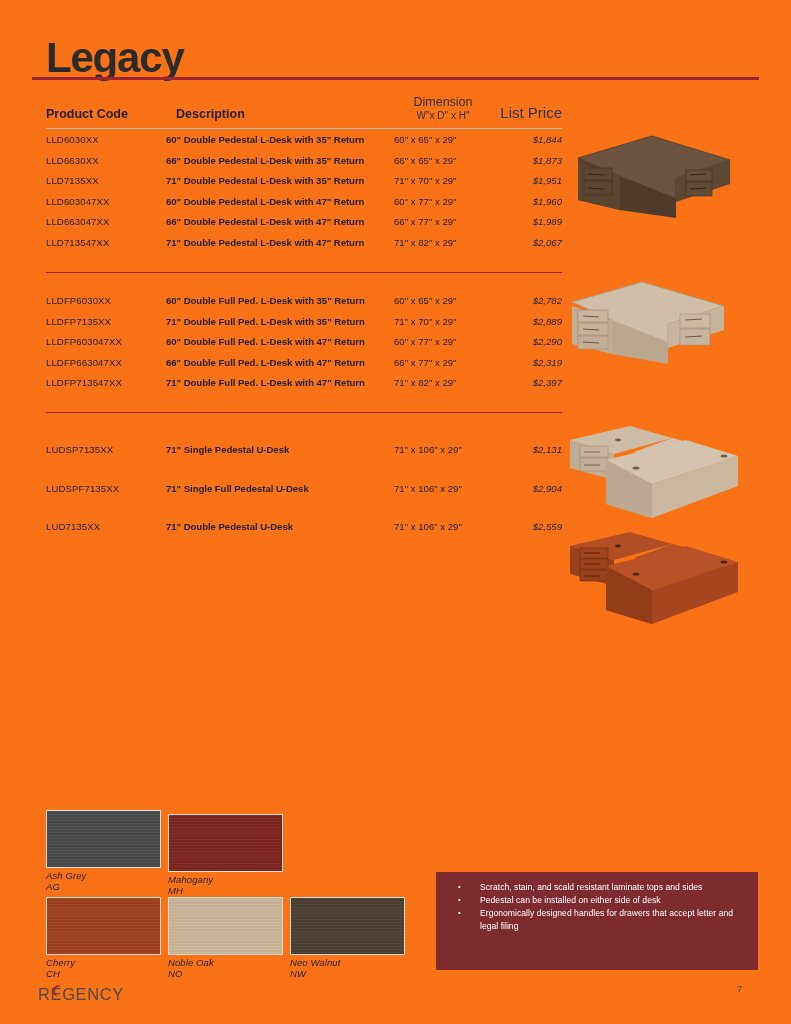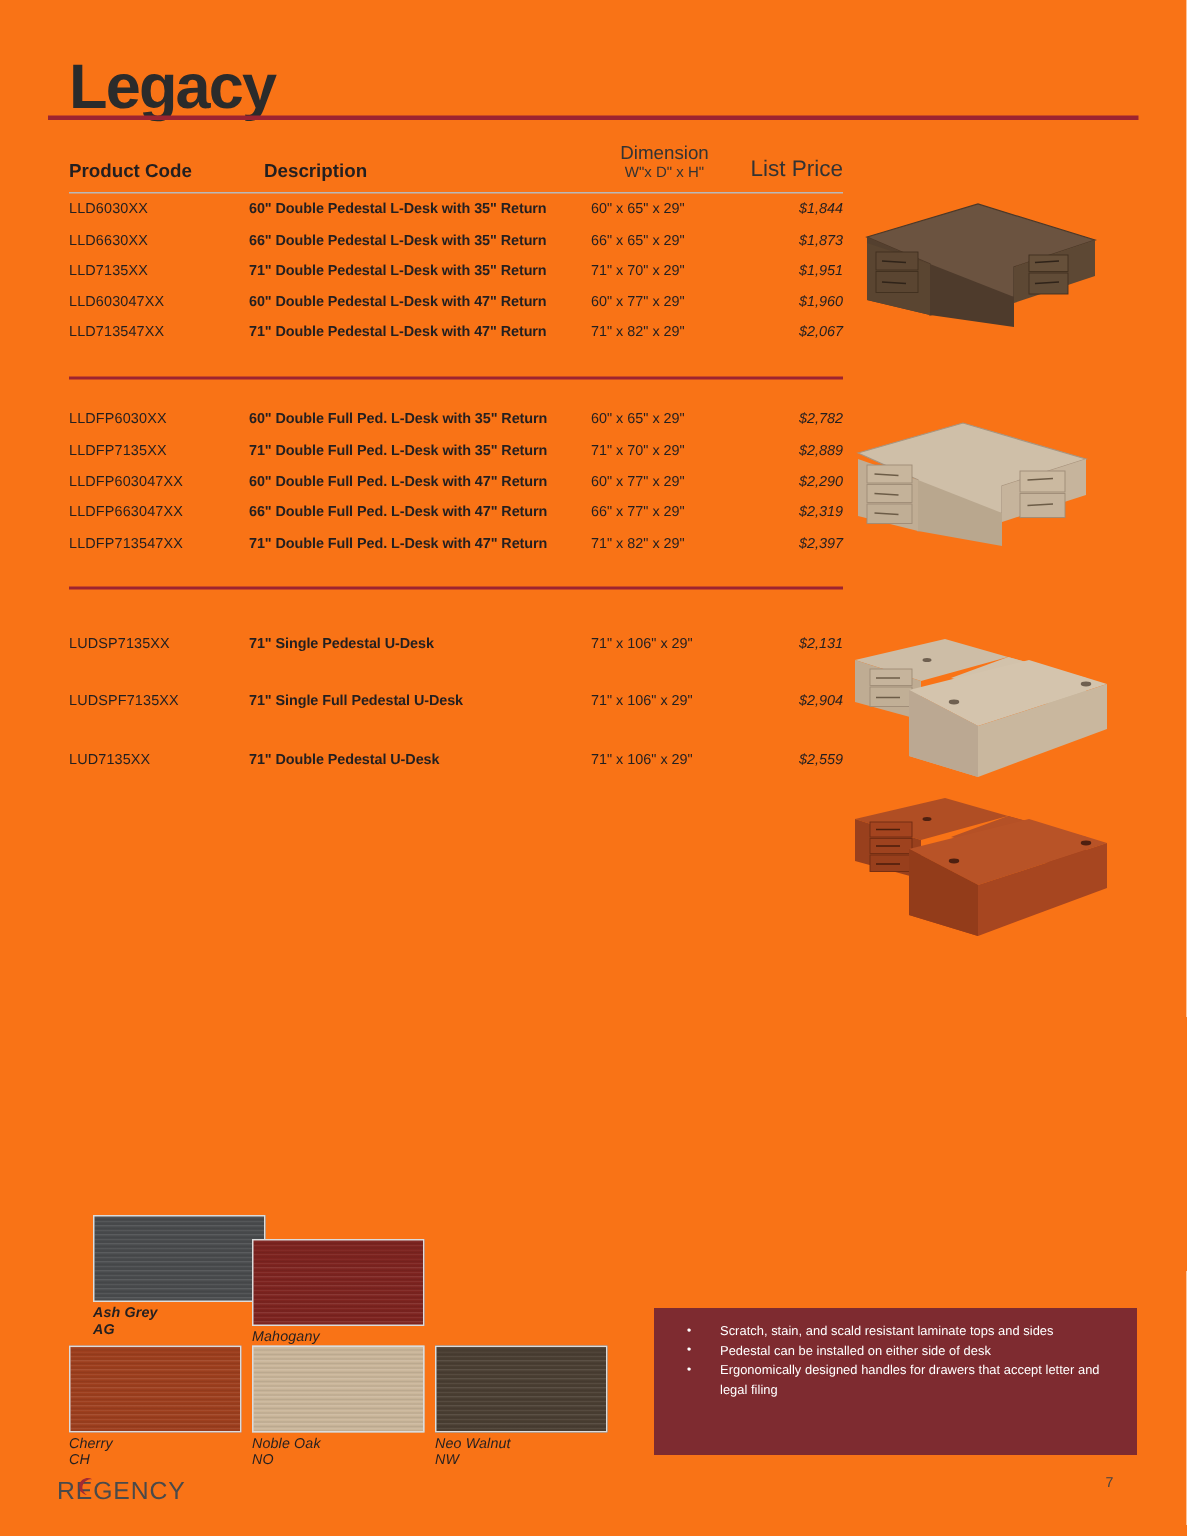--- a/index.html
+++ b/index.html
@@ -197,20 +197,26 @@
               <td class="t-code" style="width: 120px;">LLD7135XX</td>
               <td class="t-desc" style="width: 228px;">71" Double Pedestal L-Desk with 35" Return</td>
               <td class="t-dim" style="width: 98px;">71" x 70" x 29"</td>
               <td class="t-price" style="width: 70px;">$1,951</td>
             </tr>
             <tr>
               <td class="t-code" style="width: 120px;">LLD603047XX</td>
               <td class="t-desc" style="width: 228px;">60" Double Pedestal L-Desk with 47" Return</td>
               <td class="t-dim" style="width: 98px;">60" x 77" x 29"</td>
               <td class="t-price" style="width: 70px;">$1,960</td>
+            </tr>
+            <tr>
+              <td class="t-code" style="width: 120px;">LLD663047XX</td>
+              <td class="t-desc" style="width: 228px;">66" Double Pedestal L-Desk with 47" Return</td>
+              <td class="t-dim" style="width: 98px;">66" x 77" x 29"</td>
+              <td class="t-price" style="width: 70px;">$1,989</td>
             </tr>
             <tr>
               <td class="t-code" style="width: 120px;">LLD713547XX</td>
               <td class="t-desc" style="width: 228px;">71" Double Pedestal L-Desk with 47" Return</td>
               <td class="t-dim" style="width: 98px;">71" x 82" x 29"</td>
               <td class="t-price" style="width: 70px;">$2,067</td>
             </tr>
           </tbody>
         </table>
         <div class="gap-before"></div>
@@ -380,27 +386,27 @@
           <ellipse cx="168" cy="46" rx="3.5" ry="1.6" fill="#4e2010"></ellipse>
           <ellipse cx="62" cy="30" rx="3" ry="1.4" fill="#4e2010"></ellipse>
         </g>
       </svg>
     </div>
 
   </div>
 
   <div class="swatches">
     <div id="swatch-host">
-        <div class="sw-item" style="left: 16px; top: 0px; font-weight: bold;">
+        <div class="sw-item" style="left: 0px; top: 0px;">
           <div class="sw-chip" style="background: rgb(74, 76, 78);">
             <div class="grain"></div>
           </div>
           <div class="sw-label"><span>Ash Grey</span><span class="code">AG</span></div>
         </div>
-        <div class="sw-item" style="left: 122px; top: 16px;">
+        <div class="sw-item" style="left: 122px; top: 4px;">
           <div class="sw-chip" style="background: rgb(126, 36, 32);">
             <div class="grain"></div>
           </div>
           <div class="sw-label"><span>Mahogany</span><span class="code">MH</span></div>
         </div>
         <div class="sw-item" style="left: 0px; top: 87px;">
           <div class="sw-chip" style="background: rgb(158, 63, 30);">
             <div class="grain"></div>
           </div>
           <div class="sw-label"><span>Cherry</span><span class="code">CH</span></div>

